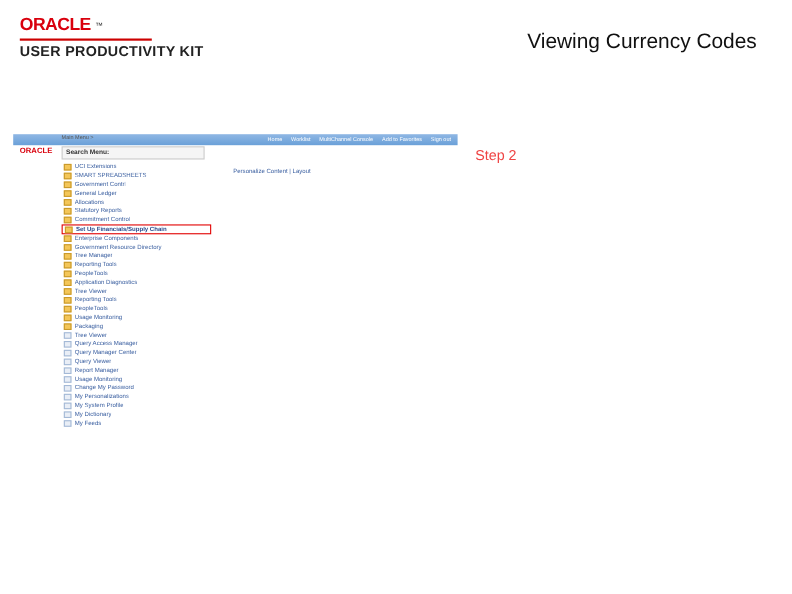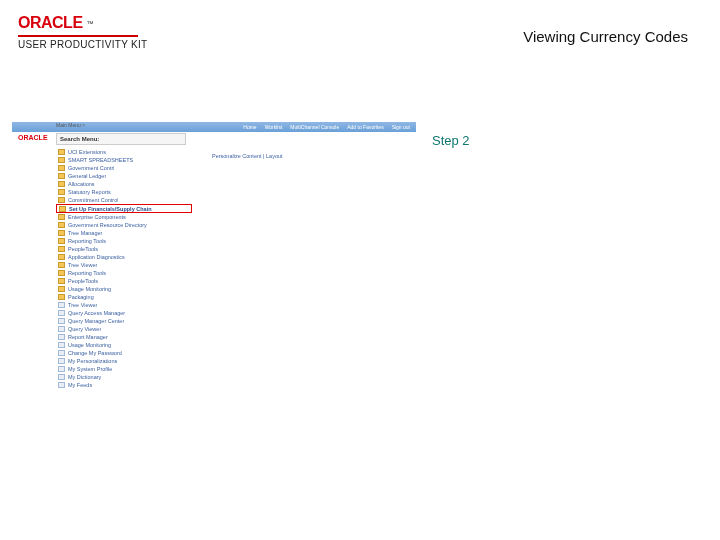--- a/index.html
+++ b/index.html
@@ -29,30 +29,30 @@
     font-family: "Arial Black", Arial, sans-serif;
   }
   .logo-tm { font-size: 7px; color: #333; margin-left: 2px; vertical-align: top; }
   .logo-rule {
     width: 120px;
     height: 2px;
     background: #c00;
     margin: 3px 0 2px 0;
   }
   .logo-sub {
-    font-size: 10px;
+    font-size: 13px;
     letter-spacing: 0.3px;
     color: #222;
-    font-weight: normal;
+    font-weight: bold;
   }
   .page-title {
     position: absolute;
     top: 28px;
     right: 32px;
-    font-size: 15px;
+    font-size: 19px;
     color: #111;
   }
   
   .shot {
     position: absolute;
     left: 12px;
     top: 122px;
     width: 404px;
     height: 270px;
     background: #fff;
@@ -144,21 +144,21 @@
     font-size: 5.5px;
     color: #3a5fa0;
   }
   
   .instructions {
     position: absolute;
     left: 432px;
     top: 132px;
     width: 260px;
     font-size: 13px;
-    color: #0f766e;
+    color: #ef4444;
     line-height: 1.35;
   }
   .step-label { margin-bottom: 20px; }
   .instr-line .bold { font-weight: bold; }
 </style>
 </head>
 <body>
 
 <div class="header">
   <div class="logo-row">

